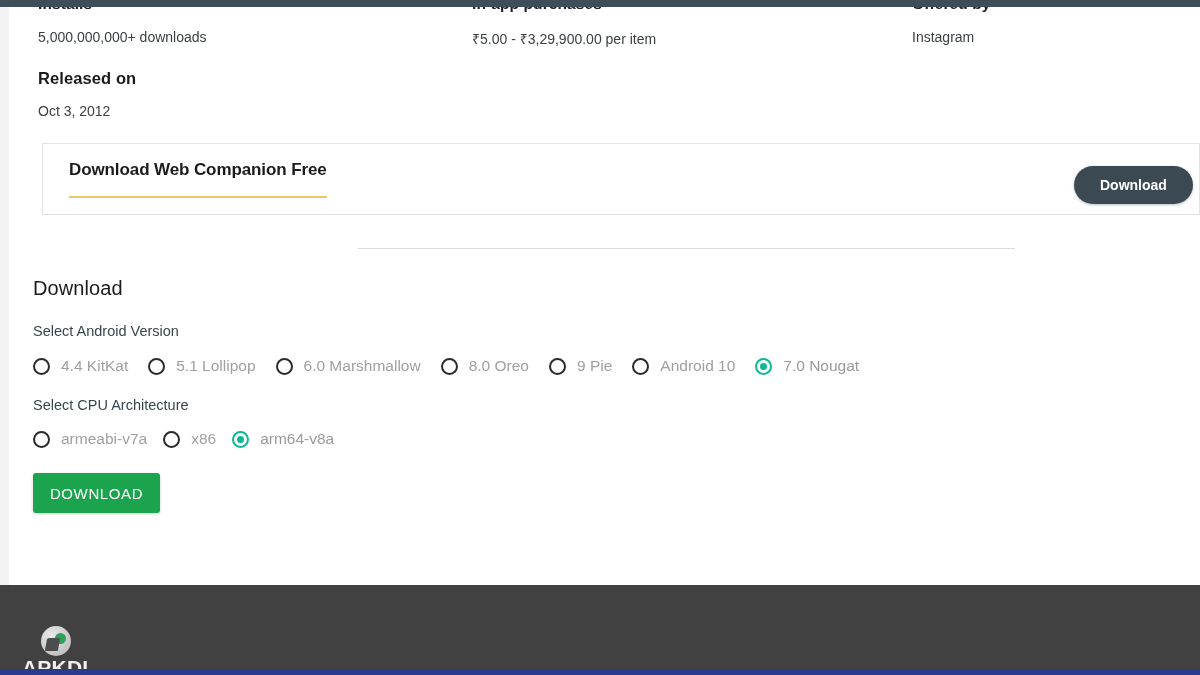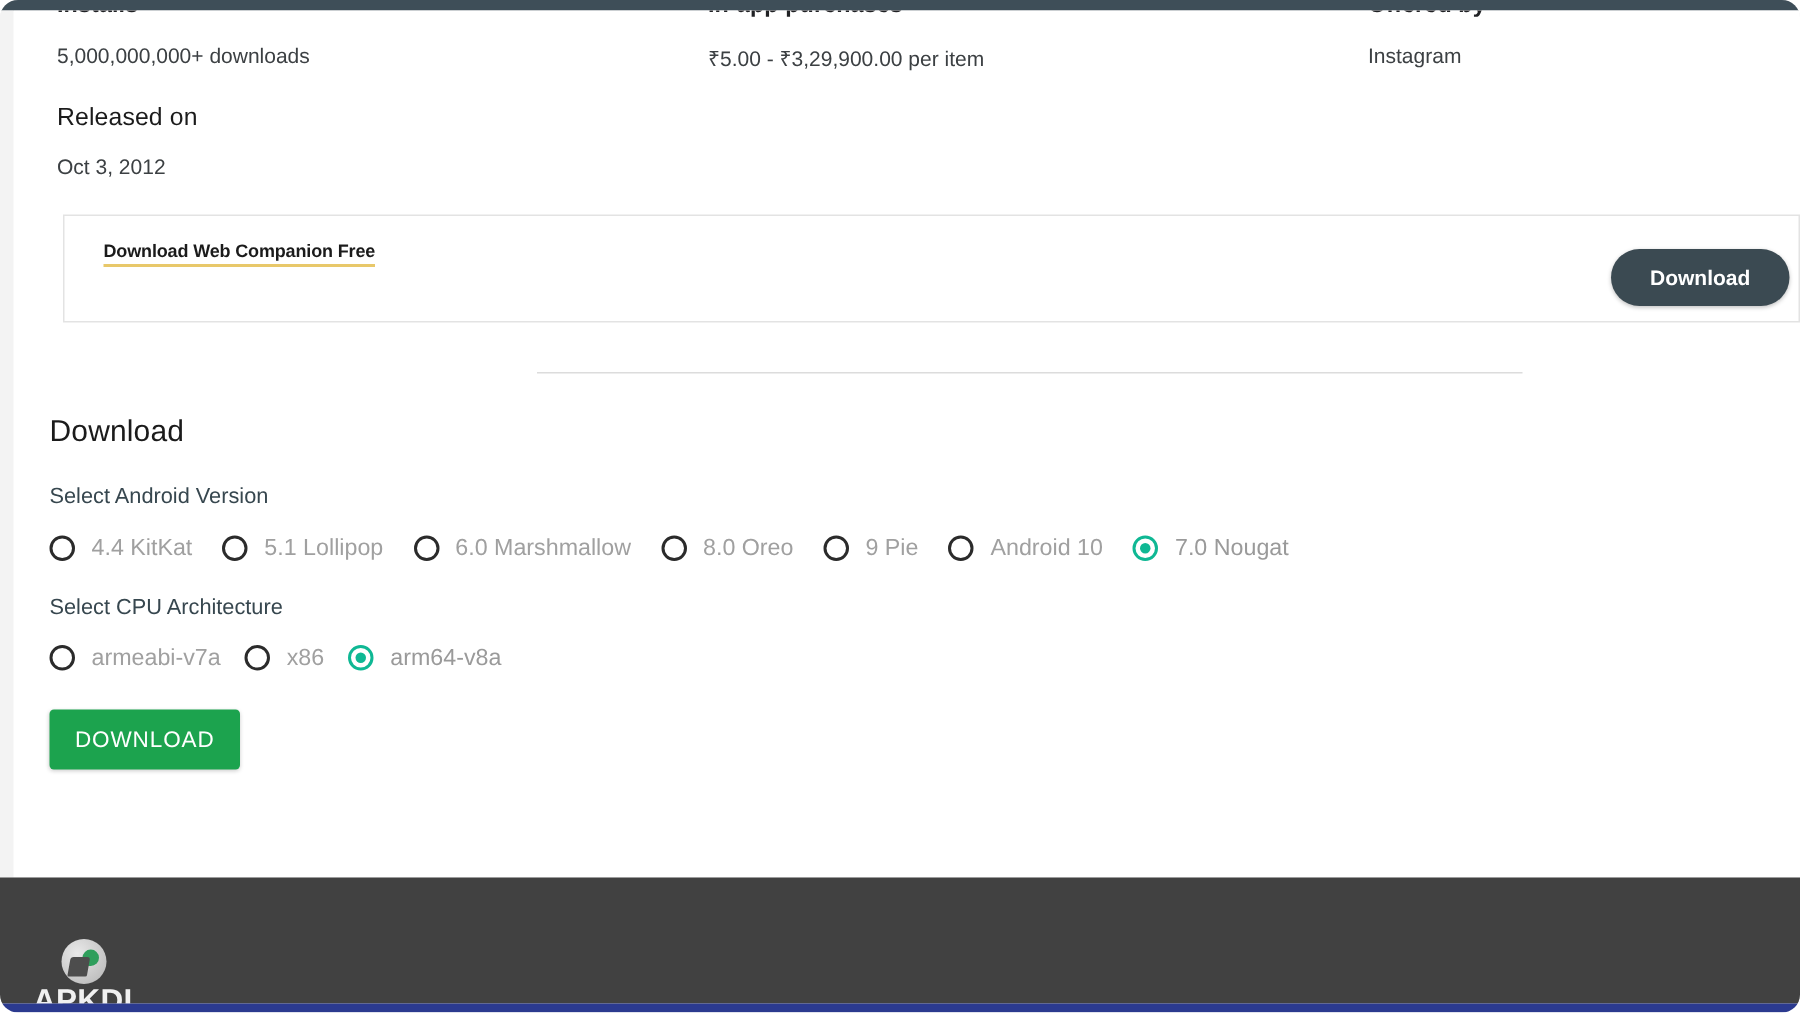--- a/index.html
+++ b/index.html
@@ -8,21 +8,20 @@
     width: 1200px; height: 675px;
     overflow: hidden;
     background: #ffffff;
     font-family: "Liberation Sans", sans-serif;
   }
   #screen {
     position: relative;
     width: 1200px; height: 675px;
     background: #f1f1f1;
     overflow: hidden;
-    border-radius: 12px;
   }
 
   
   .top-strip {
     position: absolute; top: 0; left: 0;
     width: 1200px; height: 7px;
     background: #3e4e58;
   }
 
   
@@ -59,43 +58,43 @@
   .info-value {
     margin-top: 4px;
     font-size: 14px;
     color: #3c4043;
     white-space: nowrap;
   }
 
   
   .released-block { position: absolute; top: 62px; left: 29px; }
   .released-title {
-    font-size: 16.5px; font-weight: normal; color: #1b1b1b;
+    font-size: 16.5px; font-weight: bold; color: #1b1b1b;
     letter-spacing: .1px;
   }
   .released-date {
     margin-top: 15px;
     font-size: 14px; color: #3c4043;
   }
 
   
   .ad-box {
     position: absolute; top: 136px; left: 33px;
     width: 1158px; height: 72px;
     border: 1px solid #e3e3e3;
     background: #ffffff;
   }
   .ad-title {
     position: absolute; top: 16px; left: 26px;
-    font-size: 12px;
+    font-size: 17px;
     font-weight: bold;
     color: #1b1b1b;
     letter-spacing: -.1px;
     border-bottom: 2px solid #e8c86a;
-    padding-bottom: 2px;
+    padding-bottom: 16px;
     cursor: pointer;
     white-space: nowrap;
   }
   .ad-sub {
     position: absolute; top: 46px; left: 26px;
     font-size: 13px;
     color: #6b6b6b;
     white-space: nowrap;
   }
   .ad-btn {
@@ -132,21 +131,21 @@
     font-size: 14.5px;
     color: #37474f;
   }
   .radio-row {
     margin-top: 18px;
     display: flex;
     align-items: center;
     flex-wrap: nowrap;
   }
   .radio-item {
-    display: flex; align-items: flex-start;
+    display: flex; align-items: flex-end;
     cursor: pointer;
     white-space: nowrap;
   }
   .radio-item + .radio-item { margin-left: 20px; }
   .radio-mark {
     width: 17px; height: 17px;
     border-radius: 50%;
     border: 2.2px solid #2b2b2b;
     background: #ffffff;
     flex: 0 0 auto;

